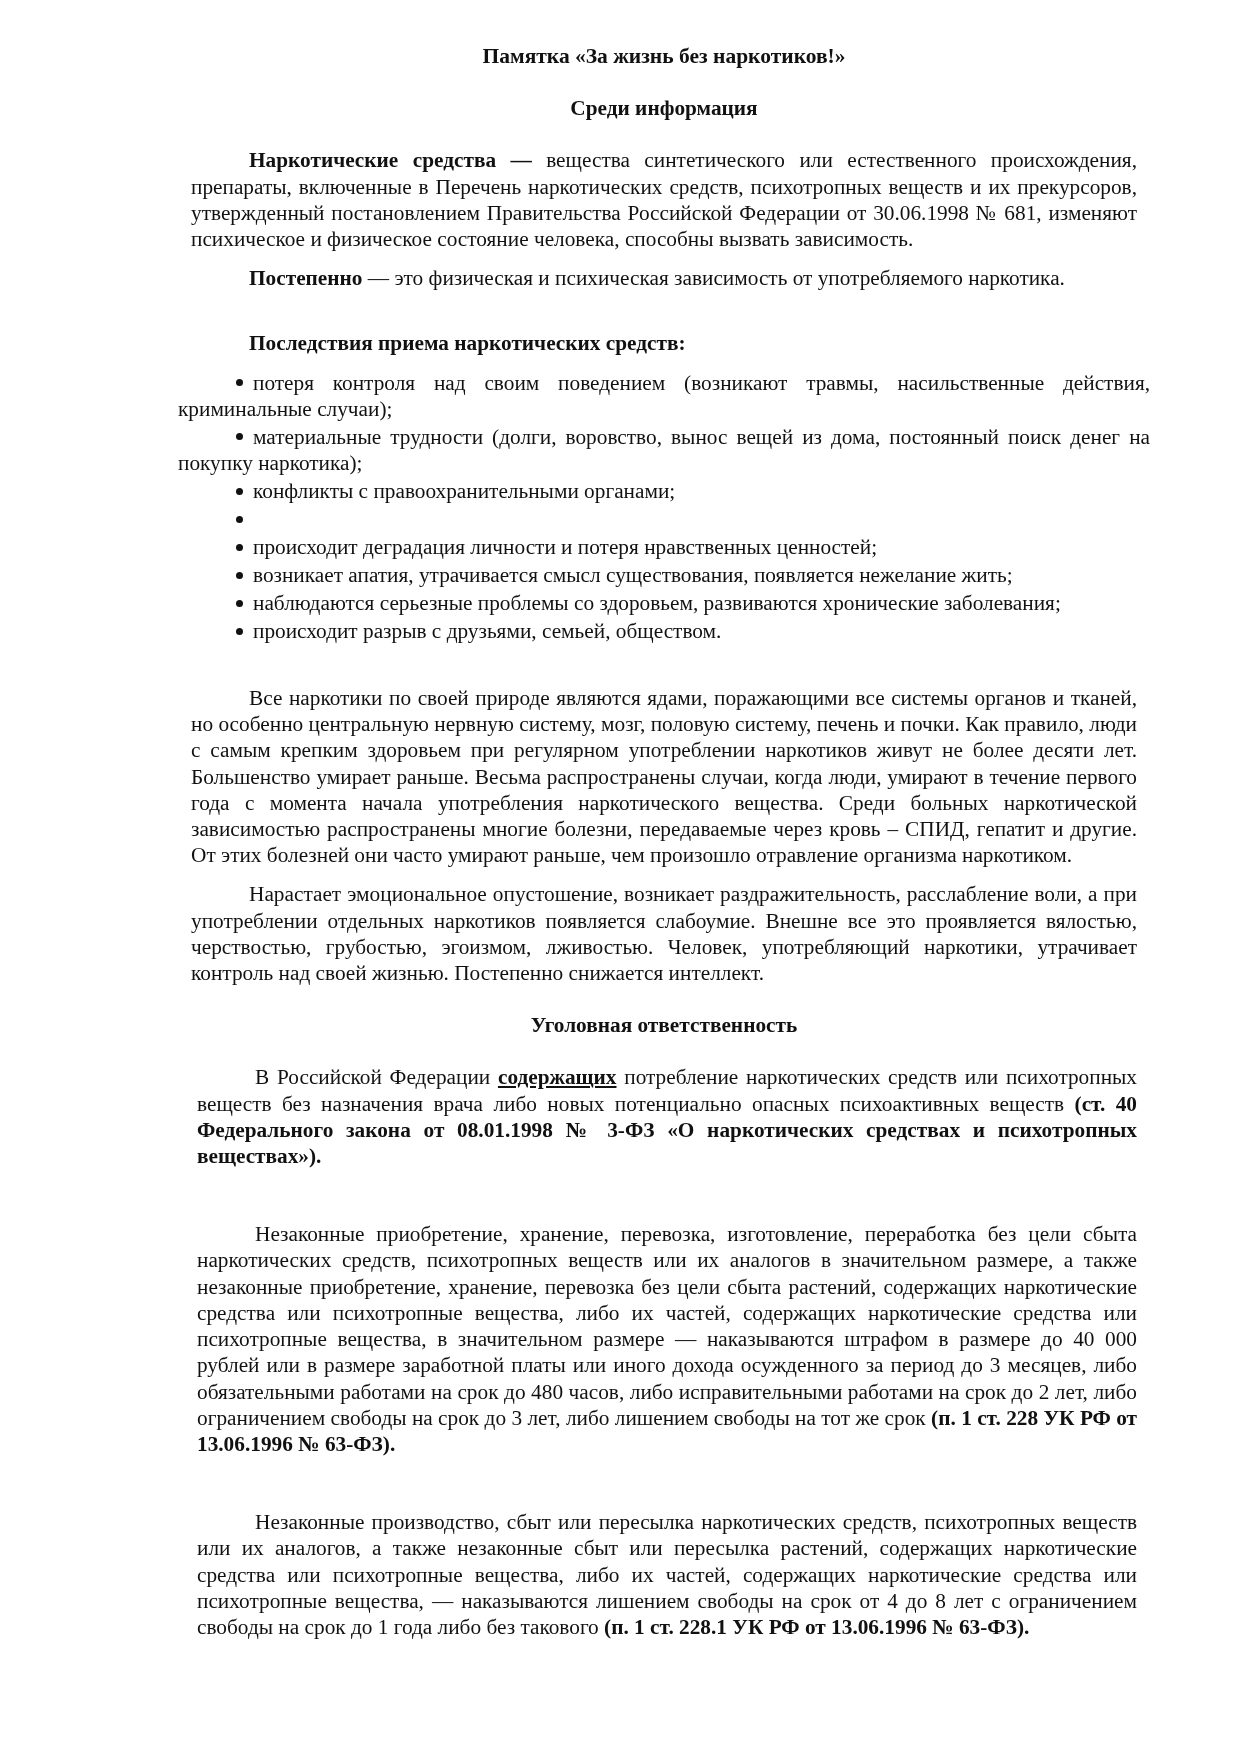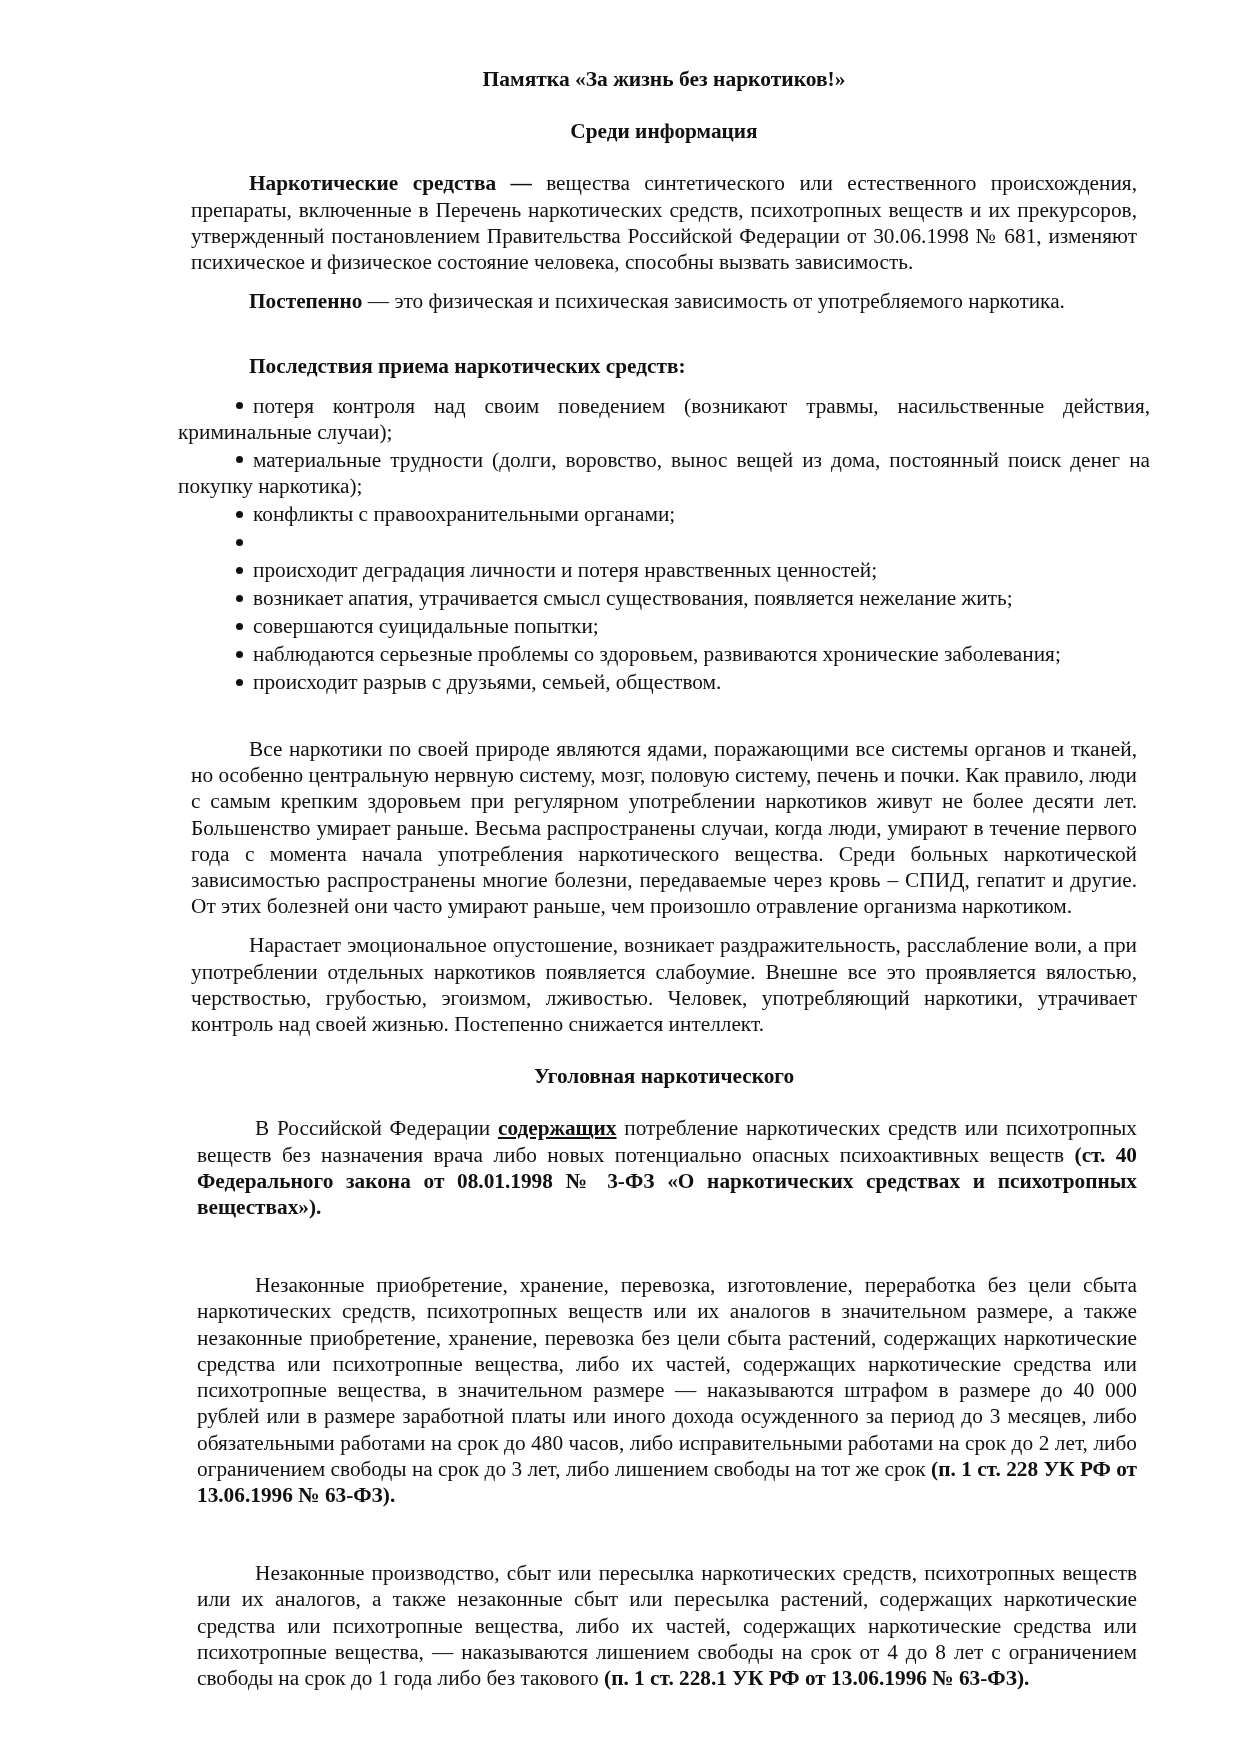--- a/index.html
+++ b/index.html
@@ -1,20 +1,20 @@
 <!DOCTYPE html>
 <html><head>
   <meta charset="utf-8">
   <style>
     html, body { margin: 0; padding: 0; background: #ffffff; }
     body { width: 1241px; height: 1754px; position: relative; overflow: hidden; }
     .page {
       position: absolute;
       left: 178px;
-      top: 66px;
+      top: 43px;
       width: 972px;
       font-family: "Liberation Serif", "DejaVu Serif", serif;
       font-size: 21.3px;
       line-height: 26.2px;
       color: #111111;
     }
     .title {
       text-align: center;
       font-weight: bold;
       margin: 0 0 26px 0;
@@ -69,31 +69,30 @@
 
   <p class="cons-head">Последствия приема наркотических средств:</p>
 
   <ul class="bullets">
     <li><span class="dot"></span><span>потеря контроля над своим поведением (возникают травмы, насильственные действия, криминальные случаи);</span></li>
     <li><span class="dot"></span><span>материальные трудности (долги, воровство, вынос вещей из дома, постоянный поиск денег на покупку наркотика);</span></li>
     <li><span class="dot"></span><span>конфликты с правоохранительными органами;</span></li>
     <li><span class="dot"></span></li>
     <li><span class="dot"></span><span>происходит деградация личности и потеря нравственных ценностей;</span></li>
     <li><span class="dot"></span><span>возникает апатия, утрачивается смысл существования, появляется нежелание жить;</span></li>
-    <li><span class="dot"></span><span>совершаются суицидальные попытки;</span></li>
     <li><span class="dot"></span><span>наблюдаются серьезные проблемы со здоровьем, развиваются хронические заболевания;</span></li>
     <li><span class="dot"></span><span>происходит разрыв с друзьями, семьей, обществом.</span></li>
   </ul>
 
   <div class="gap"></div>
 
   <p class="indent">Все наркотики по своей природе являются ядами, поражающими все системы органов и тканей, но особенно центральную нервную систему, мозг, половую систему, печень и почки. Как правило, люди с самым крепким здоровьем при регулярном употреблении наркотиков живут не более десяти лет. Большенство умирает раньше. Весьма распространены случаи, когда люди, умирают в течение первого года с момента начала употребления наркотического вещества. Среди больных наркотической зависимостью распространены многие болезни, передаваемые через кровь – СПИД, гепатит и другие. От этих болезней они часто умирают раньше, чем произошло отравление организма наркотиком.</p>
   <p class="indent">Нарастает эмоциональное опустошение, возникает раздражительность, расслабление воли, а при употреблении отдельных наркотиков появляется слабоумие. Внешне все это проявляется вялостью, черствостью, грубостью, эгоизмом, лживостью. Человек, употребляющий наркотики, утрачивает контроль над своей жизнью. Постепенно снижается интеллект.</p>
 
-  <div class="section-head">Уголовная наркотического</div>
+  <div class="section-head">Уголовная ответственность</div>
 
   <p class="indent crim"><span>В Российской Федерации </span><span class="u">содержащих</span><span> потребление наркотических средств или психотропных веществ без назначения врача либо новых потенциально опасных психоактивных веществ </span><b>(ст. 40  Федерального закона от 08.01.1998 № 3-ФЗ «О наркотических средствах и психотропных веществах»).</b></p>
 
   <div class="gap"></div>
 
   <p class="indent crim"><span>Незаконные приобретение, хранение, перевозка, изготовление, переработка без цели сбыта наркотических средств, психотропных веществ или их аналогов в значительном размере, а также незаконные приобретение, хранение, перевозка без цели сбыта растений, содержащих наркотические средства или психотропные вещества, либо их частей, содержащих наркотические средства или психотропные вещества, в значительном размере — наказываются штрафом в размере до 40 000 рублей или в размере заработной платы или иного дохода осужденного за период до 3 месяцев, либо обязательными работами на срок до 480 часов, либо исправительными работами на срок до 2 лет, либо ограничением свободы на срок до 3 лет, либо лишением свободы на тот же срок </span><b>(п. 1 ст. 228 УК РФ от 13.06.1996 № 63-ФЗ).</b></p>
 
   <div class="gap"></div>
 
   <p class="indent crim"><span>Незаконные производство, сбыт или пересылка наркотических средств, психотропных веществ или их аналогов, а также незаконные сбыт или пересылка растений, содержащих наркотические средства или психотропные вещества, либо их частей, содержащих наркотические средства или психотропные вещества, — наказываются лишением свободы на срок от 4 до 8 лет с ограничением свободы на срок до 1 года либо без такового </span><b>(п. 1  ст. 228.1 УК РФ от 13.06.1996 № 63-ФЗ).</b></p>

